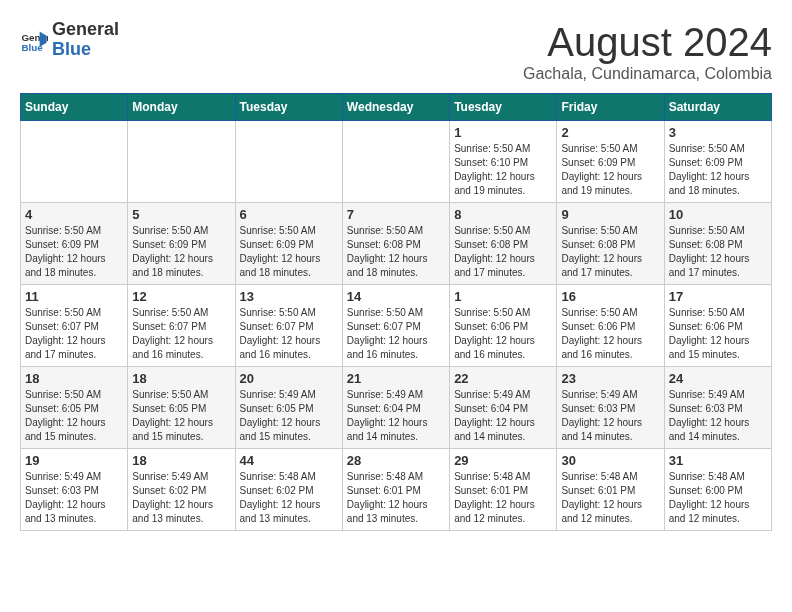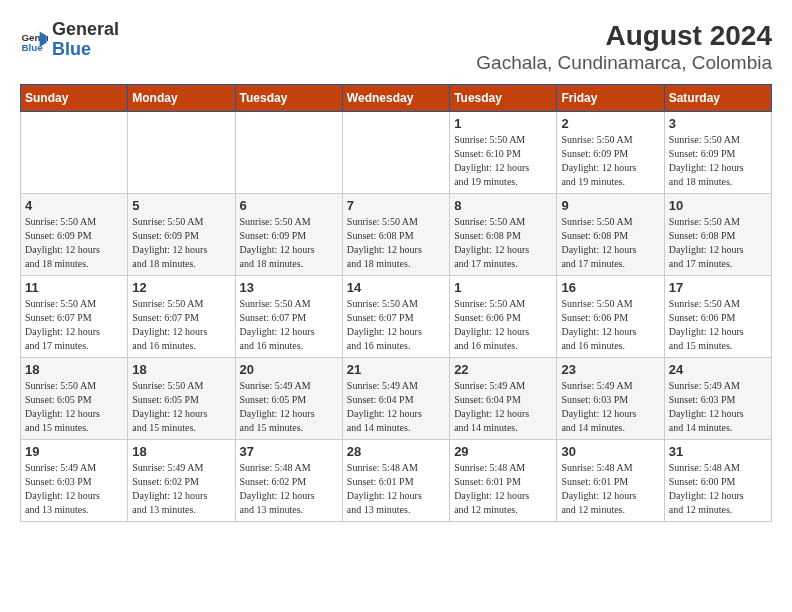--- a/index.html
+++ b/index.html
@@ -32,35 +32,35 @@
       color: #2a6db5;
     }
     .logo-icon {
       width: 28px;
       height: 28px;
     }
     .title-section {
       text-align: right;
     }
     .main-title {
-      font-size: 28px;
-      font-weight: bold;
+      font-size: 40px;
+      font-weight: normal;
       color: #333;
     }
     .subtitle {
-      font-size: 19px;
+      font-size: 16px;
       color: #555;
     }
     table {
       width: 100%;
       border-collapse: collapse;
       font-size: 11px;
     }
     thead tr {
-      background-color: #c2410c;
+      background-color: #0f766e;
       color: #fff;
     }
     thead th {
       padding: 6px 4px;
       text-align: left;
       font-weight: bold;
       font-size: 12px;
       border: 1px solid #1a5a9a;
     }
     tbody tr {
@@ -77,21 +77,20 @@
       font-size: 13px;
       font-weight: bold;
       color: #333;
       margin-bottom: 2px;
       display: block;
     }
     .day-info {
       font-size: 10px;
       color: #333;
       line-height: 1.4;
-      font-family: Liberation Serif, serif;
     }
     tbody tr:nth-child(even) {
       background-color: #f5f5f5;
     }
     tbody tr:nth-child(odd) {
       background-color: #ffffff;
     }
     .empty-cell {
       background-color: #fff;
     }
@@ -321,21 +320,21 @@
 and 13 minutes.</div>
         </td>
         <td>
           <span class="day-number">18</span>
           <div class="day-info" style="white-space: pre-line;">Sunrise: 5:49 AM
 Sunset: 6:02 PM
 Daylight: 12 hours
 and 13 minutes.</div>
         </td>
         <td>
-          <span class="day-number">37</span>
+          <span class="day-number">44</span>
           <div class="day-info" style="white-space: pre-line;">Sunrise: 5:48 AM
 Sunset: 6:02 PM
 Daylight: 12 hours
 and 13 minutes.</div>
         </td>
         <td>
           <span class="day-number">28</span>
           <div class="day-info" style="white-space: pre-line;">Sunrise: 5:48 AM
 Sunset: 6:01 PM
 Daylight: 12 hours

